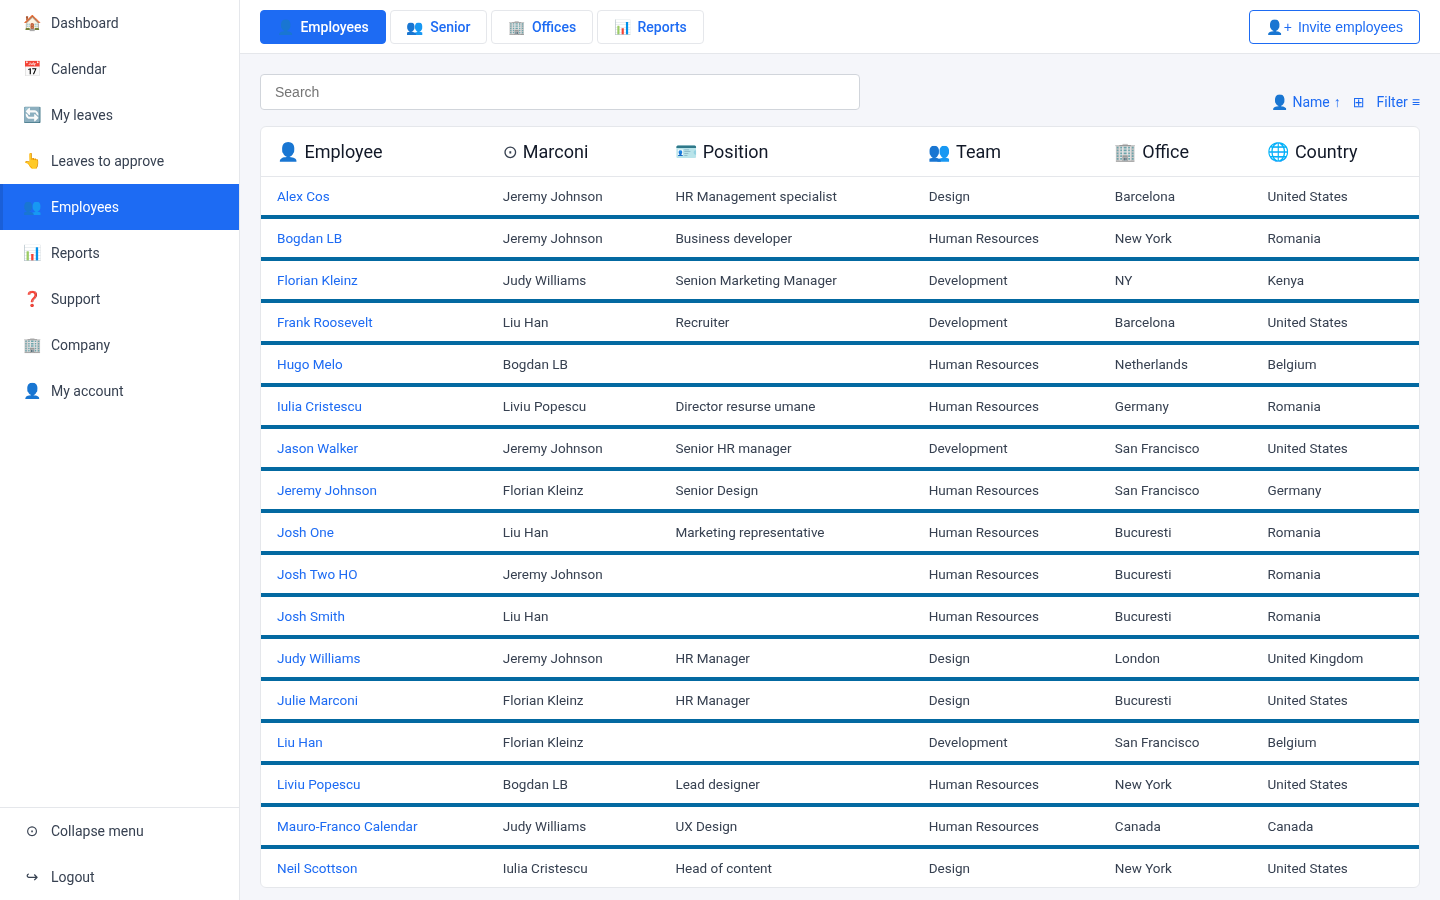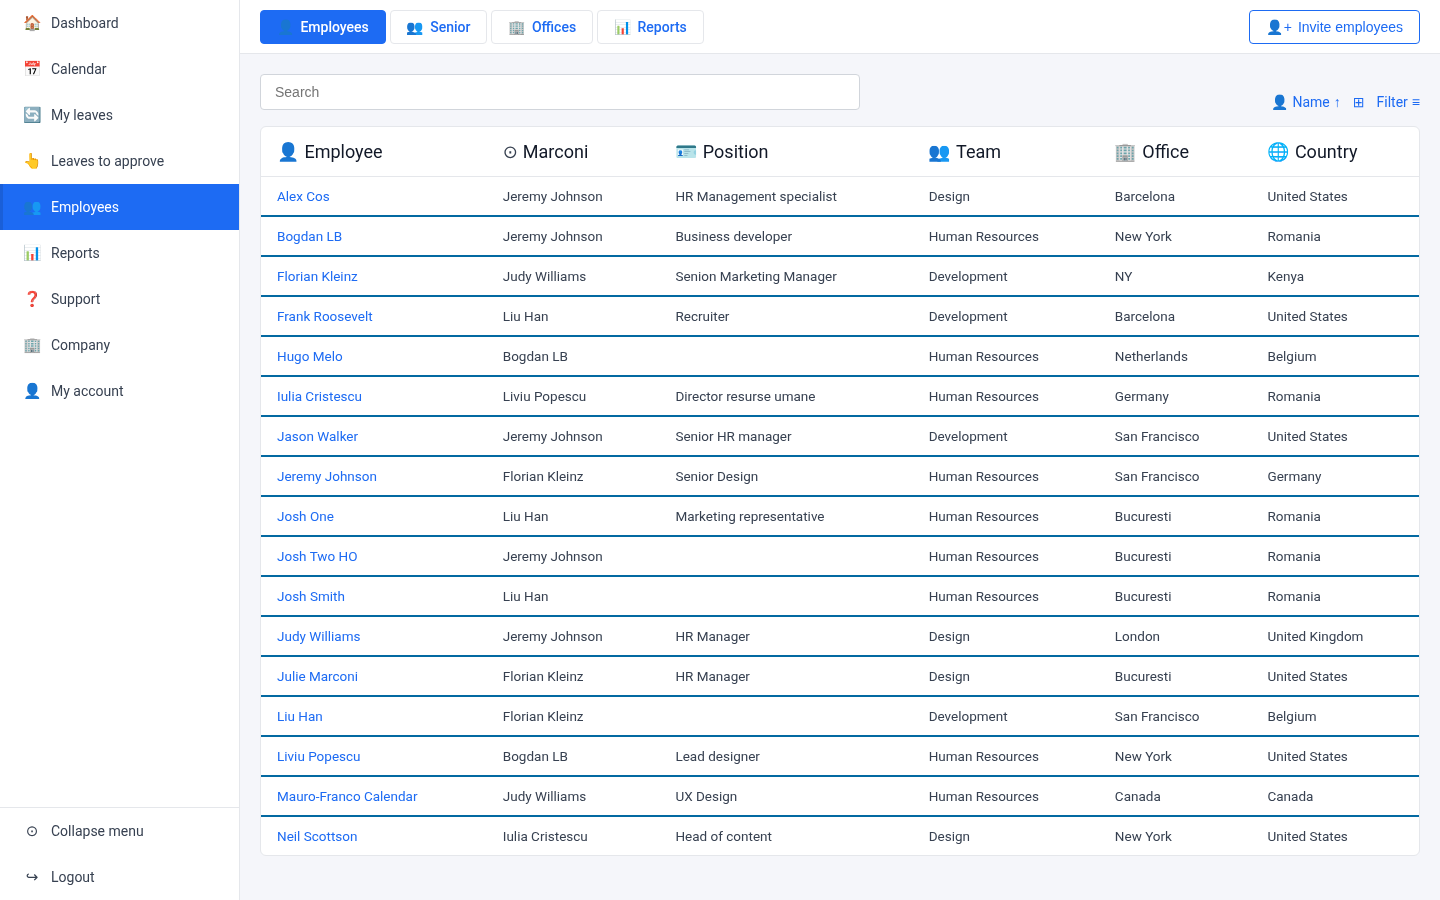--- a/index.html
+++ b/index.html
@@ -145,21 +145,21 @@
     thead th {
       padding: 14px 16px;
       text-align: left;
       font-weight: 400;
       font-size: 18px;
       color: #111827;
       white-space: nowrap;
     }
     thead th .col-icon { margin-right: 5px; color: #374151; }
     tbody tr {
-      border-bottom: 2px solid #0369a1;
+      border-bottom: 4px solid #0369a1;
     }
     tbody tr:last-child { border-bottom: none; }
     tbody td {
       padding: 11px 16px;
       font-size: 13.5px;
       color: #374151;
     }
     .emp-link {
       color: #1d6bf3;
       cursor: pointer;

